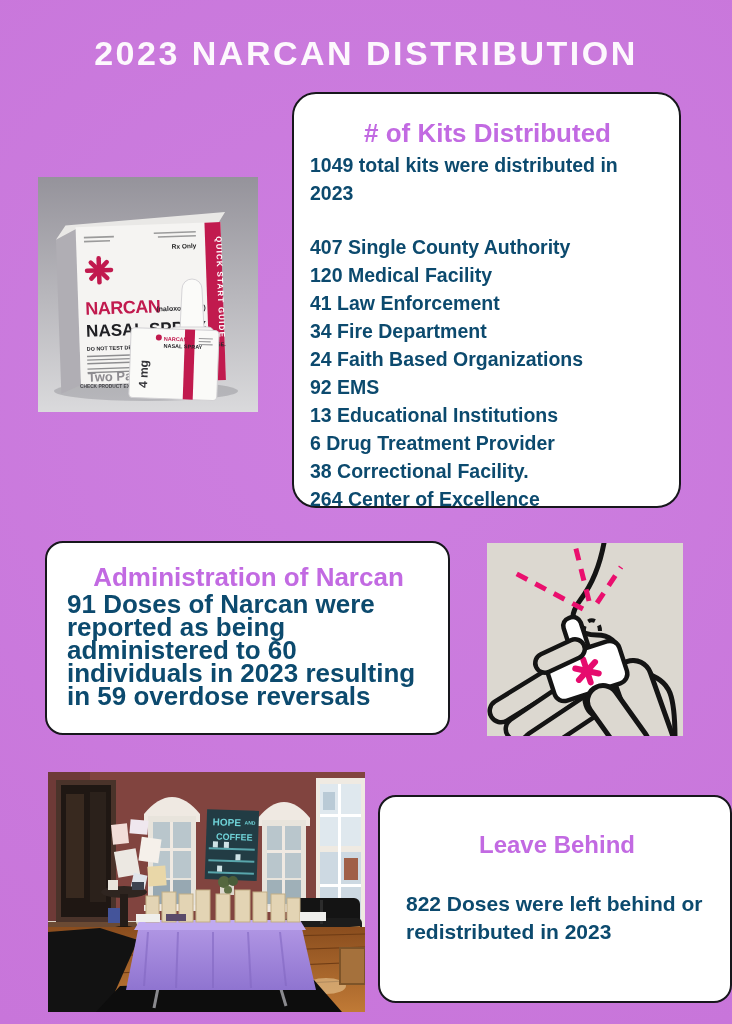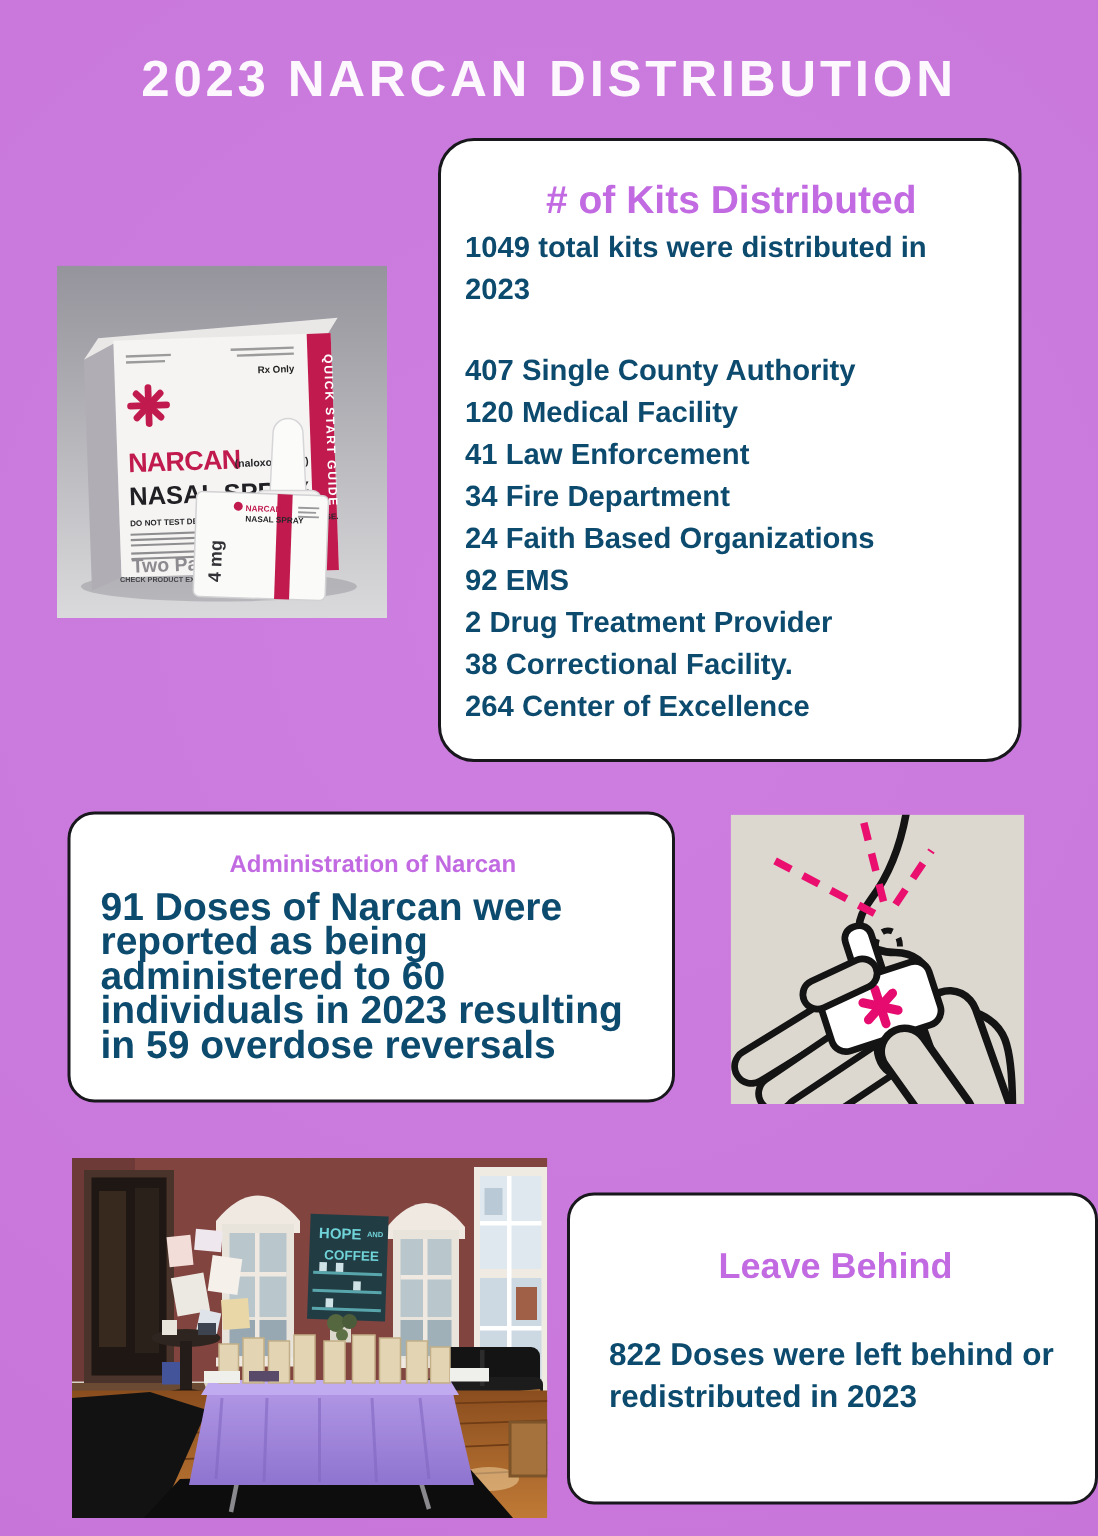--- a/index.html
+++ b/index.html
@@ -18,21 +18,21 @@
   }
   .card{
     position:absolute;background:#ffffff;
     border:2px solid #17171c;box-sizing:border-box;
   }
   .card-kits{left:292px;top:92px;width:389px;height:416px;border-radius:24px;padding:24px 14px 14px 16px;}
   .card-admin{left:45px;top:541px;width:405px;height:194px;border-radius:18px;padding:22px 18px 14px 20px;}
   .card-leave{left:378px;top:795px;width:354px;height:208px;border-radius:18px;padding:34px 22px 14px 26px;}
   .purple-heading{color:#c26ae2;font-weight:700;text-align:center;}
   .h-kits{font-size:26px;line-height:30px;}
-  .h-admin{font-size:16px;line-height:24px;}
+  .h-admin{font-size:26px;line-height:24px;}
   .h-leave{font-size:24px;line-height:27px;}
   .body-text{color:#0c4a6e;font-weight:700;}
   .kits-intro{font-size:19.5px;line-height:28px;margin-top:3px;}
   .kits-gap{height:26px;}
   .kits-line{font-size:19.5px;line-height:28px;}
   .admin-body{font-size:26px;line-height:23px;margin-top:4px;}
   .leave-body{font-size:21px;line-height:28px;margin-top:32px;}
   .photo{position:absolute;overflow:hidden;}
   .photo-box{left:38px;top:177px;width:220px;height:235px;}
   .photo-illustration{left:487px;top:543px;width:196px;height:193px;}
@@ -114,21 +114,22 @@
   <div class="card card-kits">
     <div class="purple-heading h-kits"># of Kits Distributed</div>
     <div class="body-text kits-intro">1049 total kits were distributed in 2023</div>
     <div class="kits-gap"></div>
     <div class="body-text kits-line">407 Single County Authority</div>
     <div class="body-text kits-line">120 Medical Facility</div>
     <div class="body-text kits-line">41 Law Enforcement</div>
     <div class="body-text kits-line">34 Fire Department</div>
     <div class="body-text kits-line">24 Faith Based Organizations</div>
     <div class="body-text kits-line">92 EMS</div>
-    <div class="body-text kits-line">2 Drug Treatment Provider</div>
+    <div class="body-text kits-line">13 Educational Institutions</div>
+    <div class="body-text kits-line">6 Drug Treatment Provider</div>
     <div class="body-text kits-line">38 Correctional Facility.</div>
     <div class="body-text kits-line">264 Center of Excellence</div>
   </div>
 
   <div class="card card-admin">
     <div class="purple-heading h-admin">Administration of Narcan</div>
     <div class="body-text admin-body">91 Doses of Narcan were reported as being administered to 60 individuals in 2023 resulting in 59 overdose reversals</div>
   </div>
 
   <div class="photo photo-illustration">

